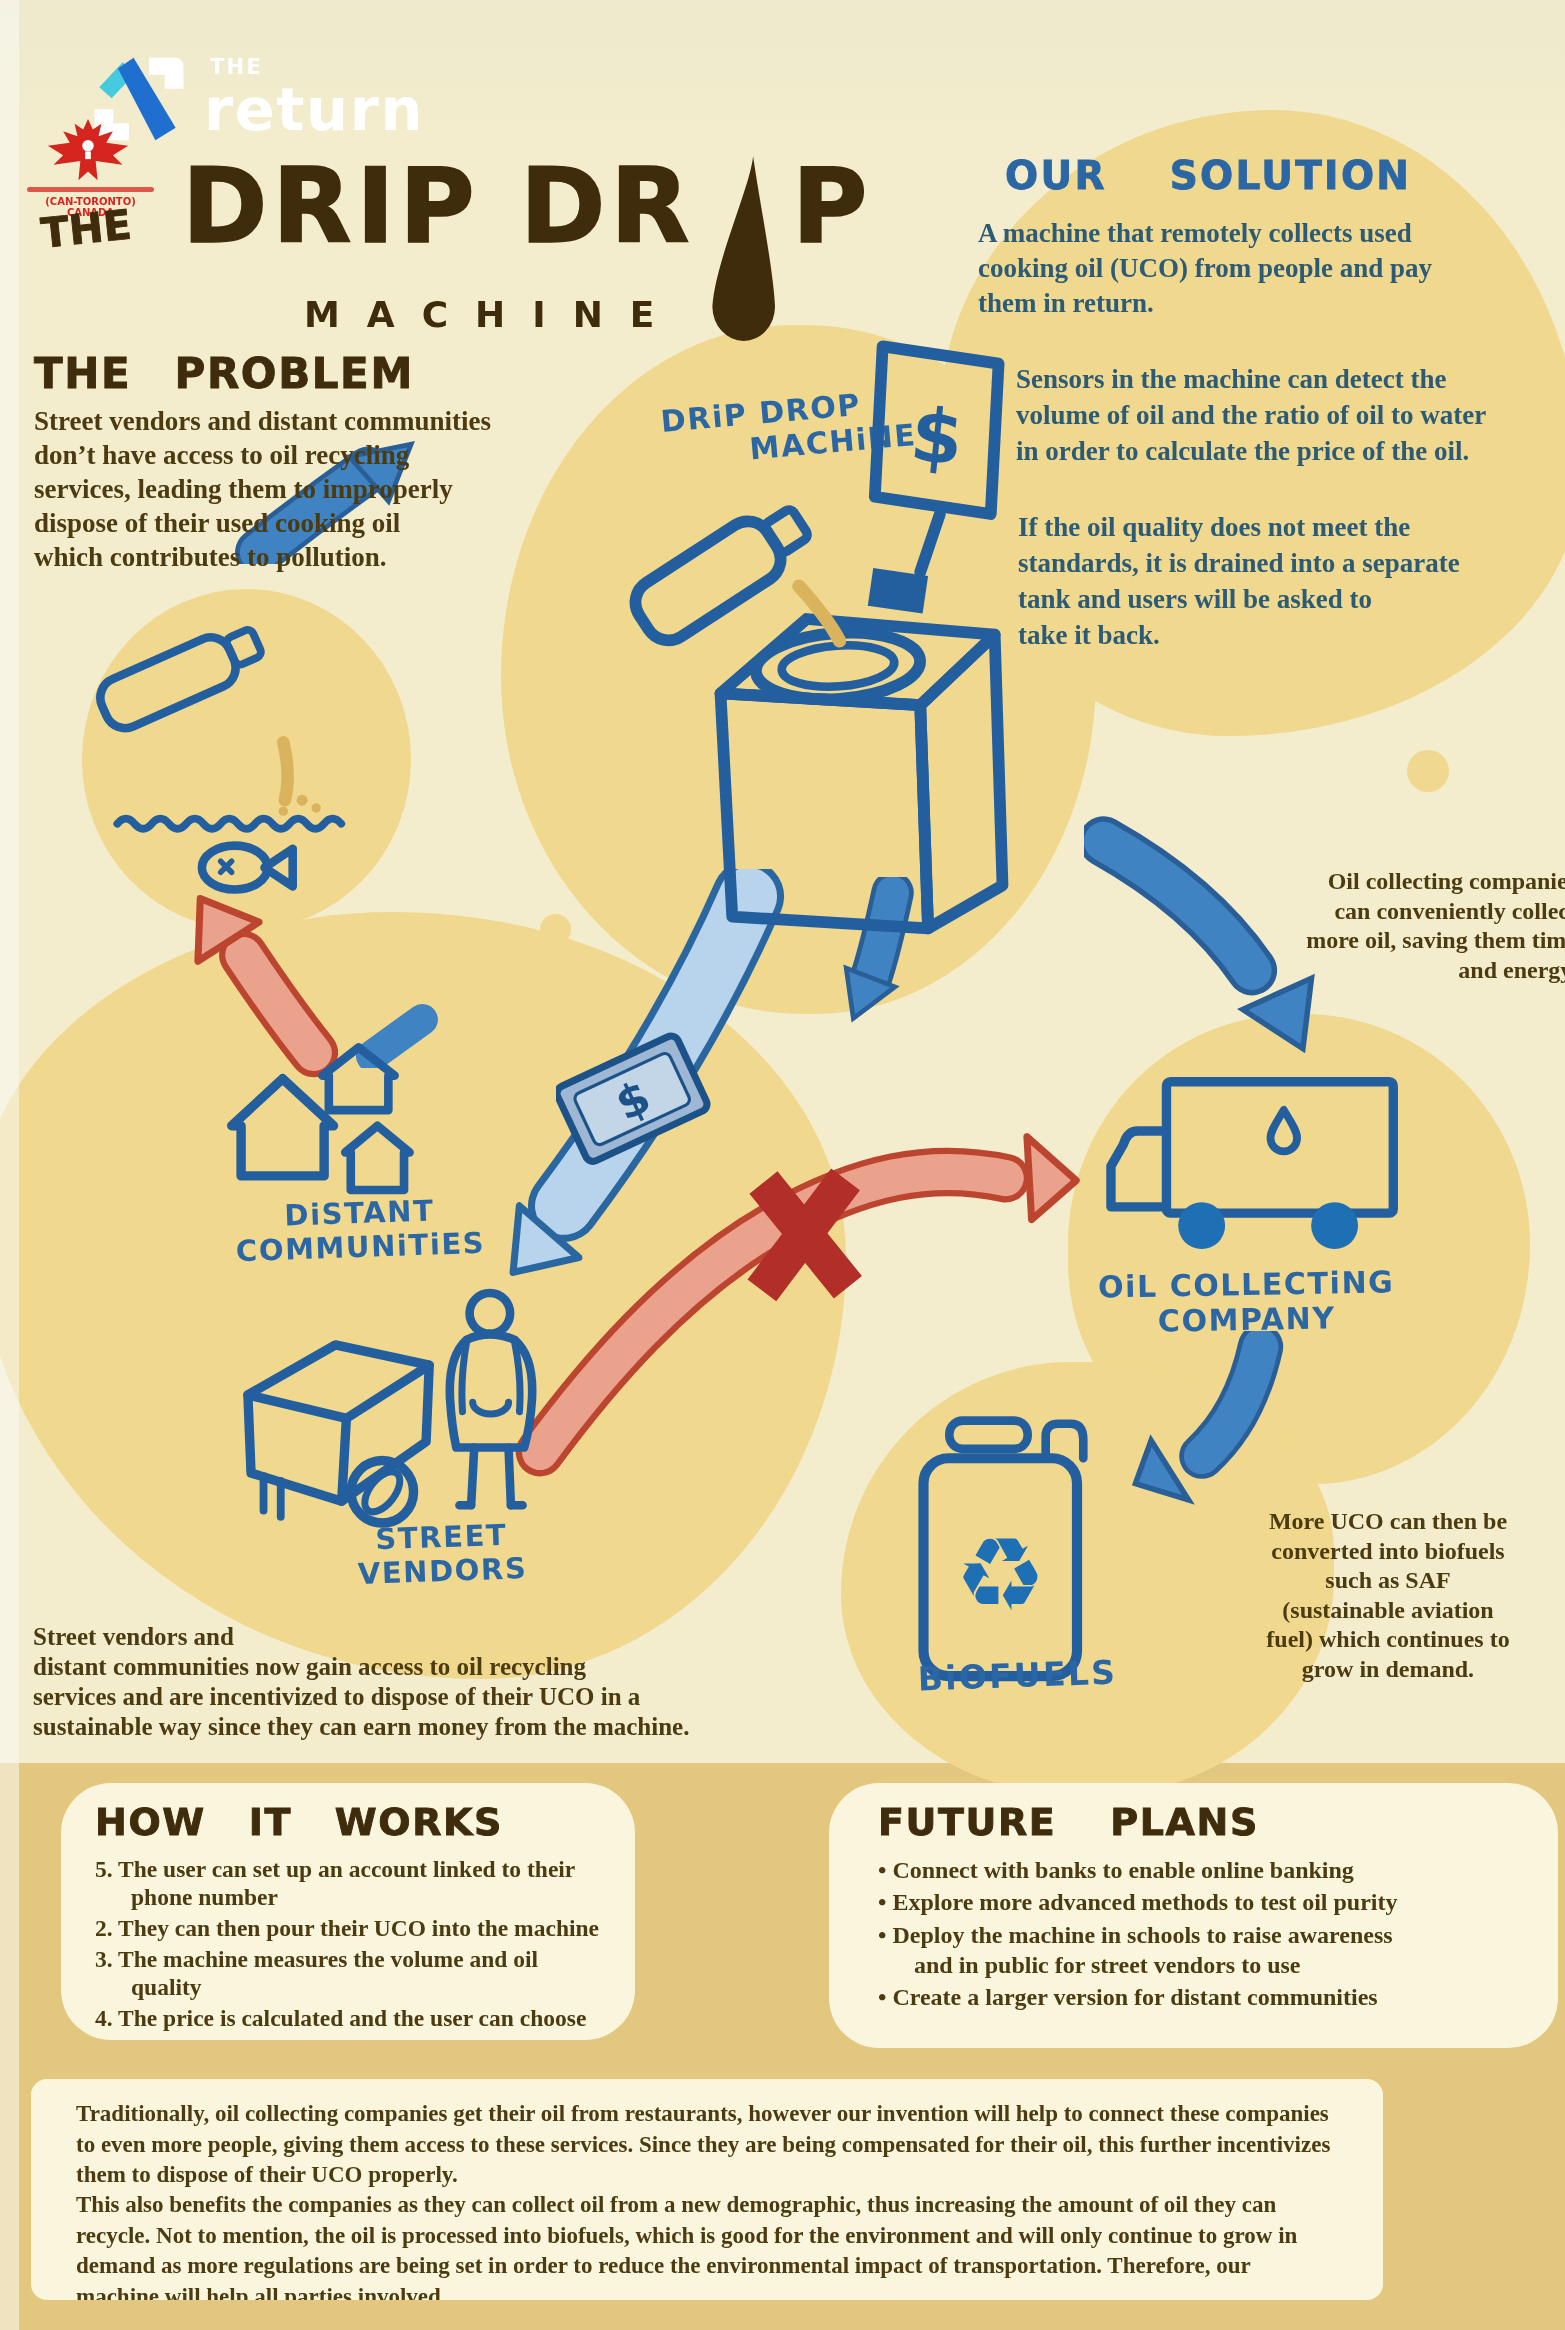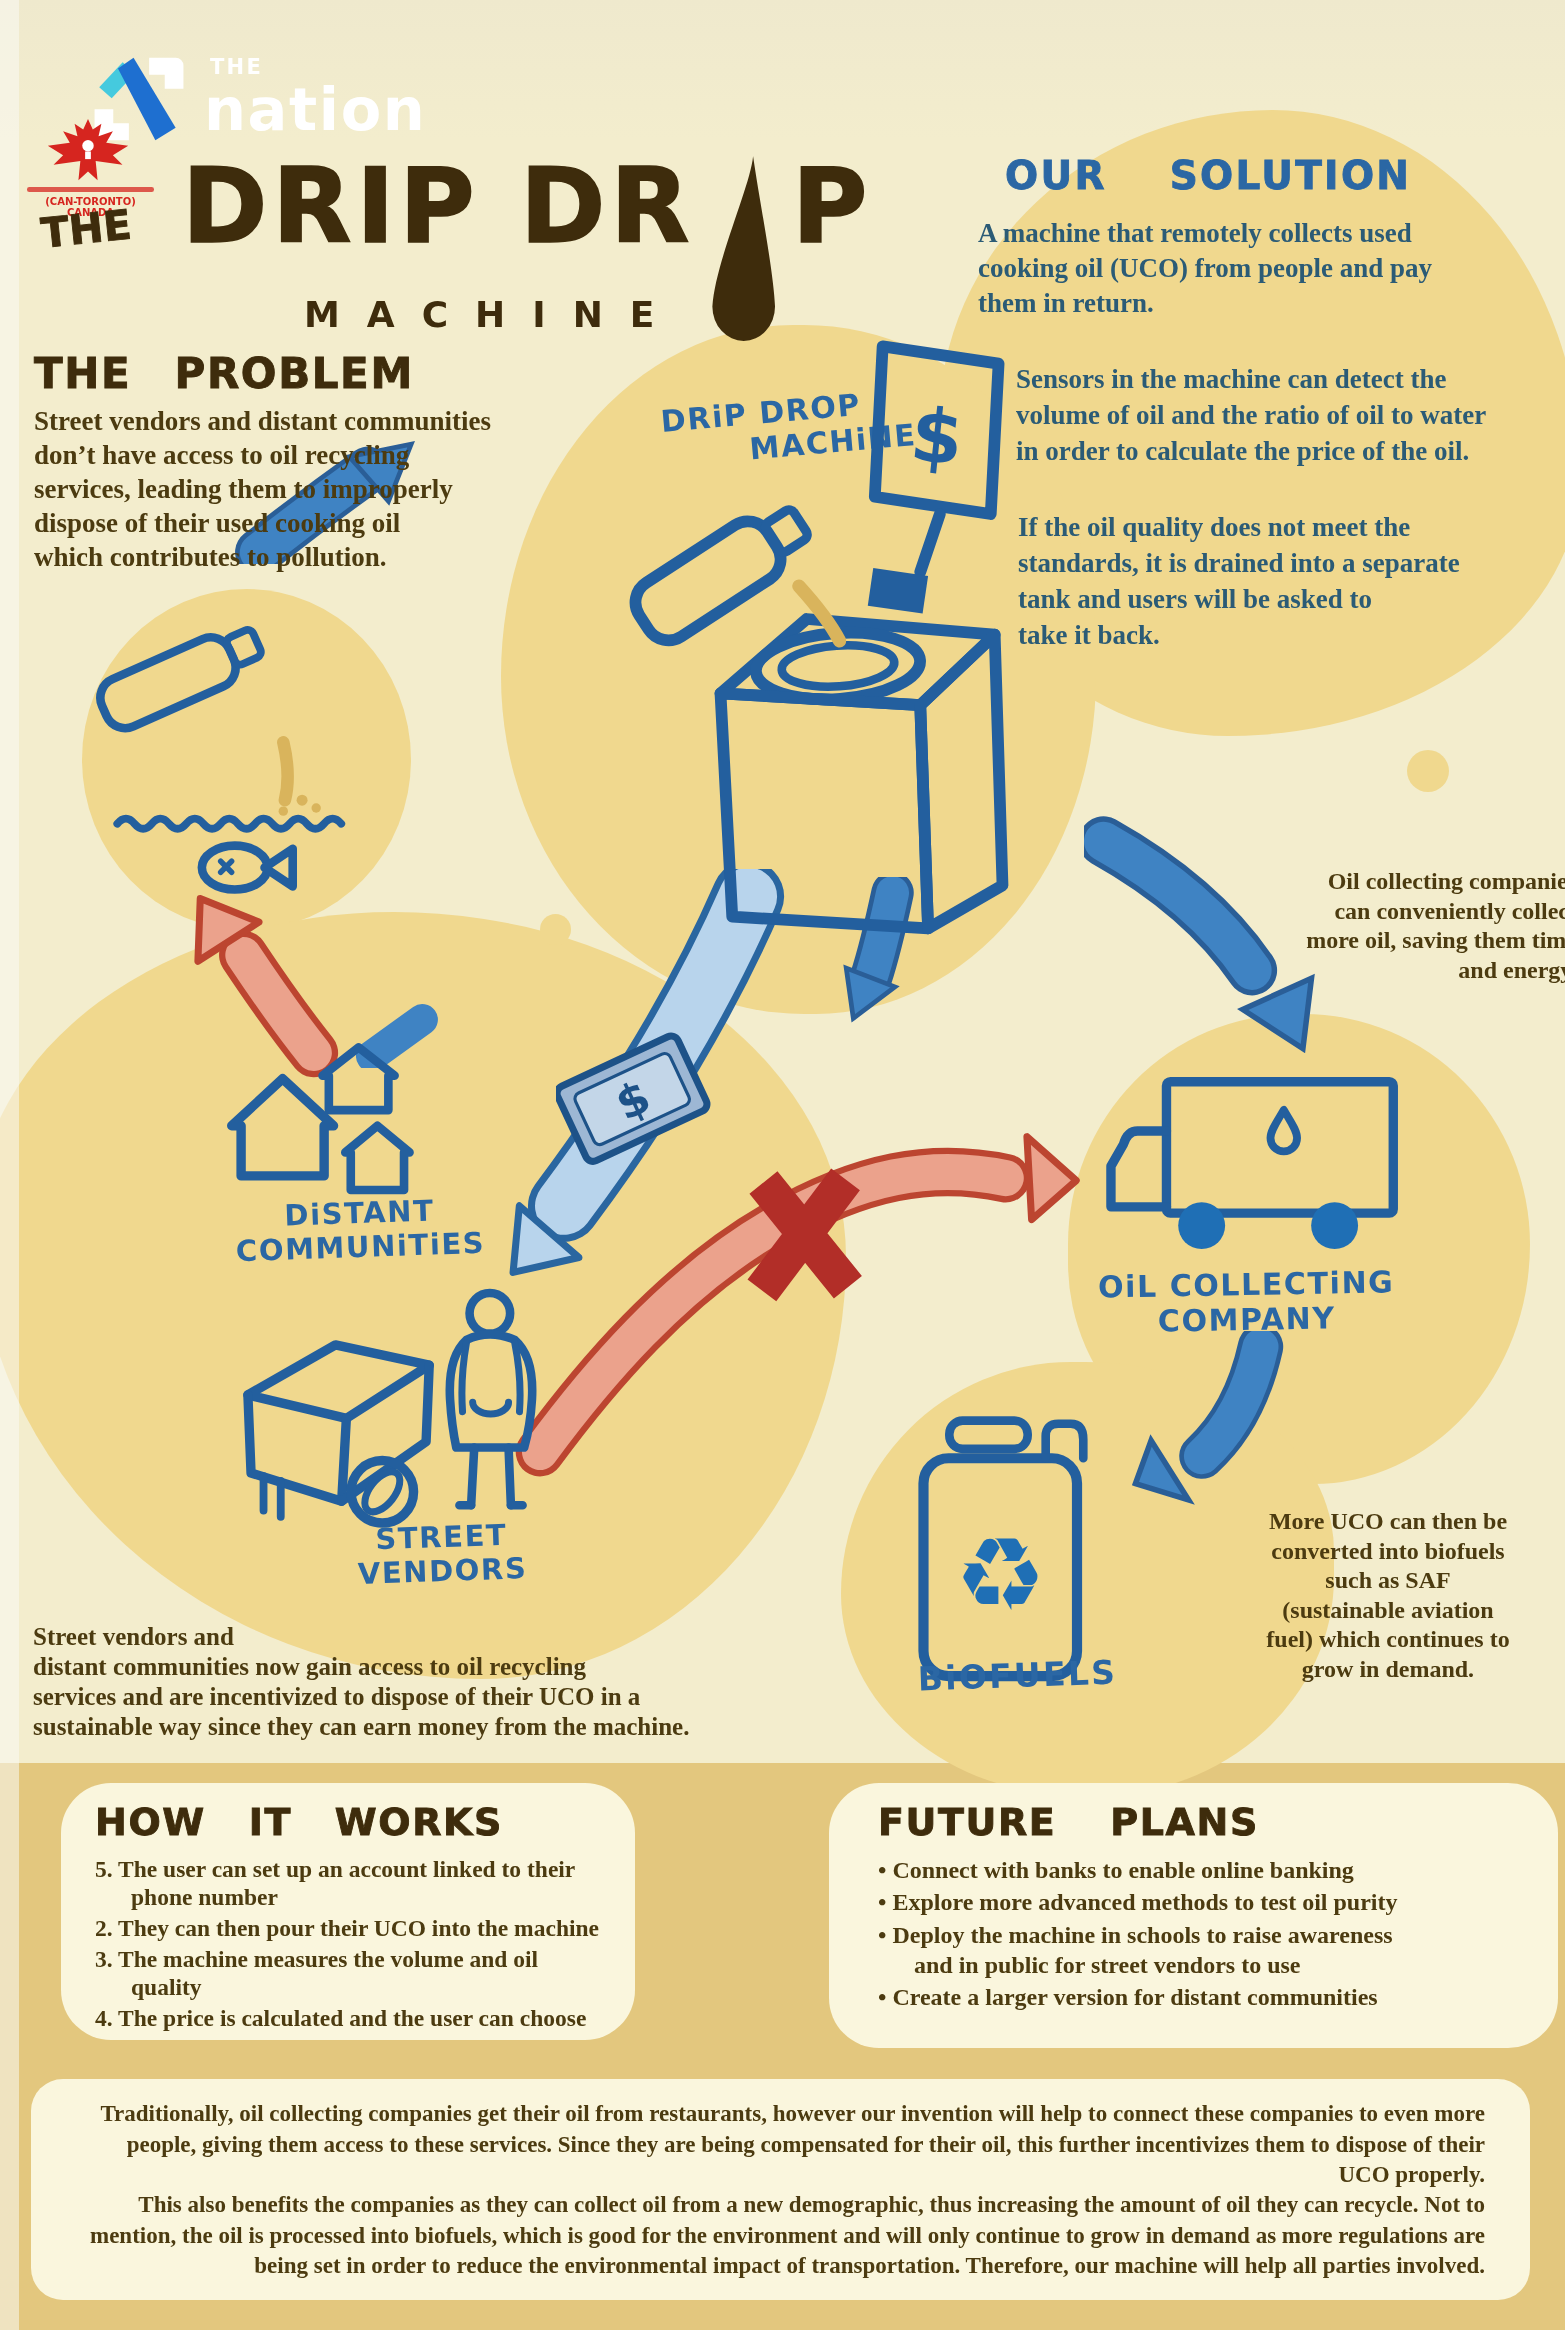--- a/index.html
+++ b/index.html
@@ -42,21 +42,21 @@
   <div class="band" style="top:1763px;height:568px;"></div>
   <div class="edge-strip"></div>
 
   <svg class="abs z3" style="left:88px;top:53px;" width="102" height="92" viewBox="0 0 130 118">
     <path d="M78,6 h34 a10,10 0 0 1 10,10 v30 h-24 v-18 h-20 Z" fill="#ffffff"></path>
     <path d="M8,72 h24 v18 h20 v22 h-34 a10,10 0 0 1 -10,-10 Z" fill="#ffffff"></path>
     <path d="M14,44 L44,12 L60,26 L30,58 Z" fill="#45cade"></path>
     <path d="M38,20 L58,6 L112,96 L86,112 Z" fill="#1e6fd0"></path>
   </svg>
   <div class="abs z3 hand" style="left:210px;top:55px;font-size:21px;color:#ffffff;letter-spacing:2.3px;">THE</div>
-  <div class="abs z3 hand" style="left:204px;top:75px;font-size:59px;color:#ffffff;letter-spacing:1.6px;">nation</div>
+  <div class="abs z3 hand" style="left:204px;top:75px;font-size:59px;color:#ffffff;letter-spacing:1.6px;">return</div>
 
   <svg class="abs z3" style="left:38px;top:117px;" width="100" height="67" viewBox="0 0 100 70">
     <path d="M50,2 L55,13 L64,7 L61,20 L76,15 L69,27 L92,30 L76,40 L86,50 L58,46 L60,66 L50,57 L40,66 L42,46 L14,50 L24,40 L8,30 L31,27 L24,15 L39,20 L36,7 L45,13 Z" fill="#d6251f"></path>
     <circle cx="50" cy="30" r="6" fill="#ffffff"></circle>
     <rect x="47" y="36" width="6" height="8" fill="#ffffff"></rect>
   </svg>
   <div class="abs z3" style="left:27px;top:187px;width:127px;height:4.7px;background:#d6251f;opacity:.75;border-radius:2.3px;"></div>
   <div class="abs z3" style="left:27px;top:196px;width:127px;text-align:center;font-size:10px;font-weight:bold;color:#d6251f;font-family:'DejaVu Sans',sans-serif;">(CAN-TORONTO) CANADA</div>
 
   <div class="abs z3 hand stroke1 ink" style="left:41px;top:205px;font-size:41px;transform:rotate(-6deg);">THE</div>
@@ -275,19 +275,19 @@
     <h2 class="hand stroke1 ink" style="font-size:38px;word-spacing:39px;letter-spacing:1.6px;">FUTURE PLANS</h2>
     <ul class="plist serif olive" style="font-size:24px;line-height:1.25;">
       <li>• Connect with banks to enable online banking</li>
       <li>• Explore more advanced methods to test oil purity</li>
       <li>• Deploy the machine in schools to raise awareness
 and in public for street vendors to use</li>
       <li>• Create a larger version for distant communities</li>
     </ul>
   </div>
 
-  <div class="card" style="left:31px;top:2079px;width:1499px;height:221px;border-radius:32px;padding:20.4px 45px;overflow:hidden;text-align:right;">
+  <div class="card" style="left:31px;top:2079px;width:1352px;height:221px;border-radius:16px;padding:20.4px 45px;overflow:hidden;">
     <p class="serif olive" style="margin:0;font-size:23px;line-height:1.32;">Traditionally, oil collecting companies get their oil from restaurants, however our invention will help to connect these companies to even more people, giving them access to these services. Since they are being compensated for their oil, this further incentivizes them to dispose of their UCO properly.</p>
     <p class="serif olive" style="margin:0;font-size:23px;line-height:1.32;">This also benefits the companies as they can collect oil from a new demographic, thus increasing the amount of oil they can recycle. Not to mention, the oil is processed into biofuels, which is good for the environment and will only continue to grow in demand as more regulations are being set in order to reduce the environmental impact of transportation. Therefore, our machine will help all parties involved.</p>
   </div>
 
 </div>
 
 
 </body></html>

